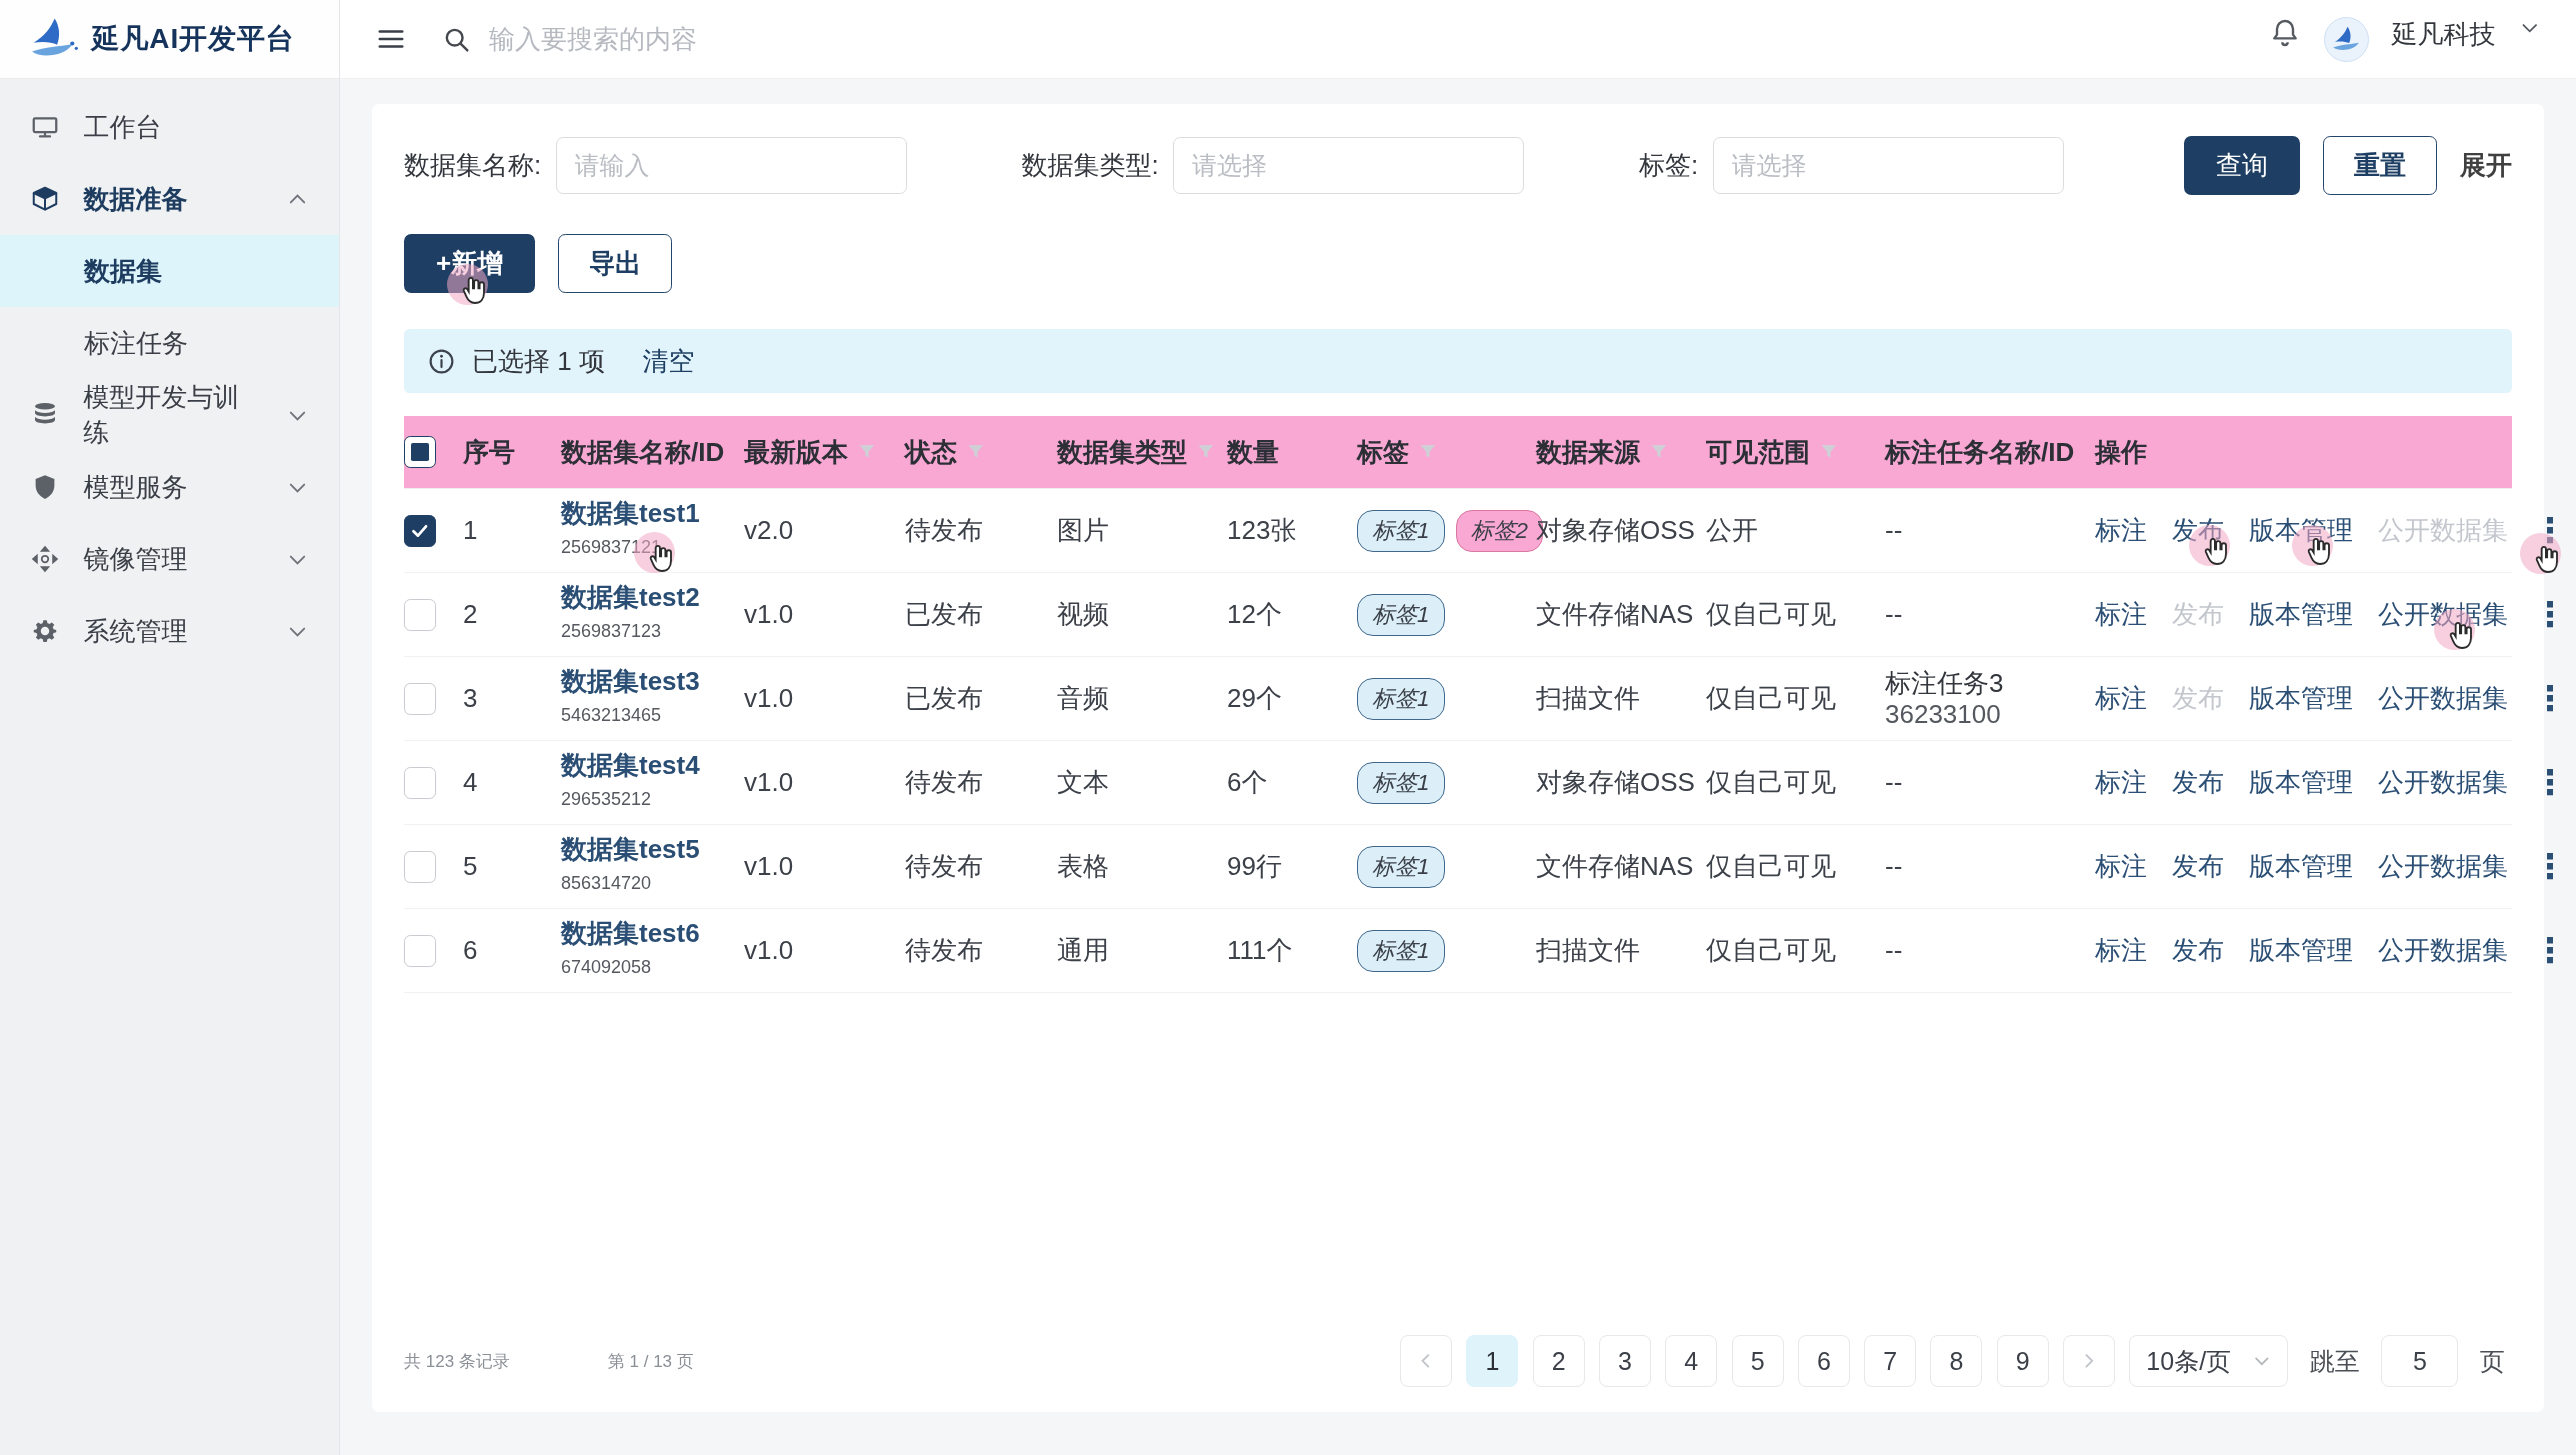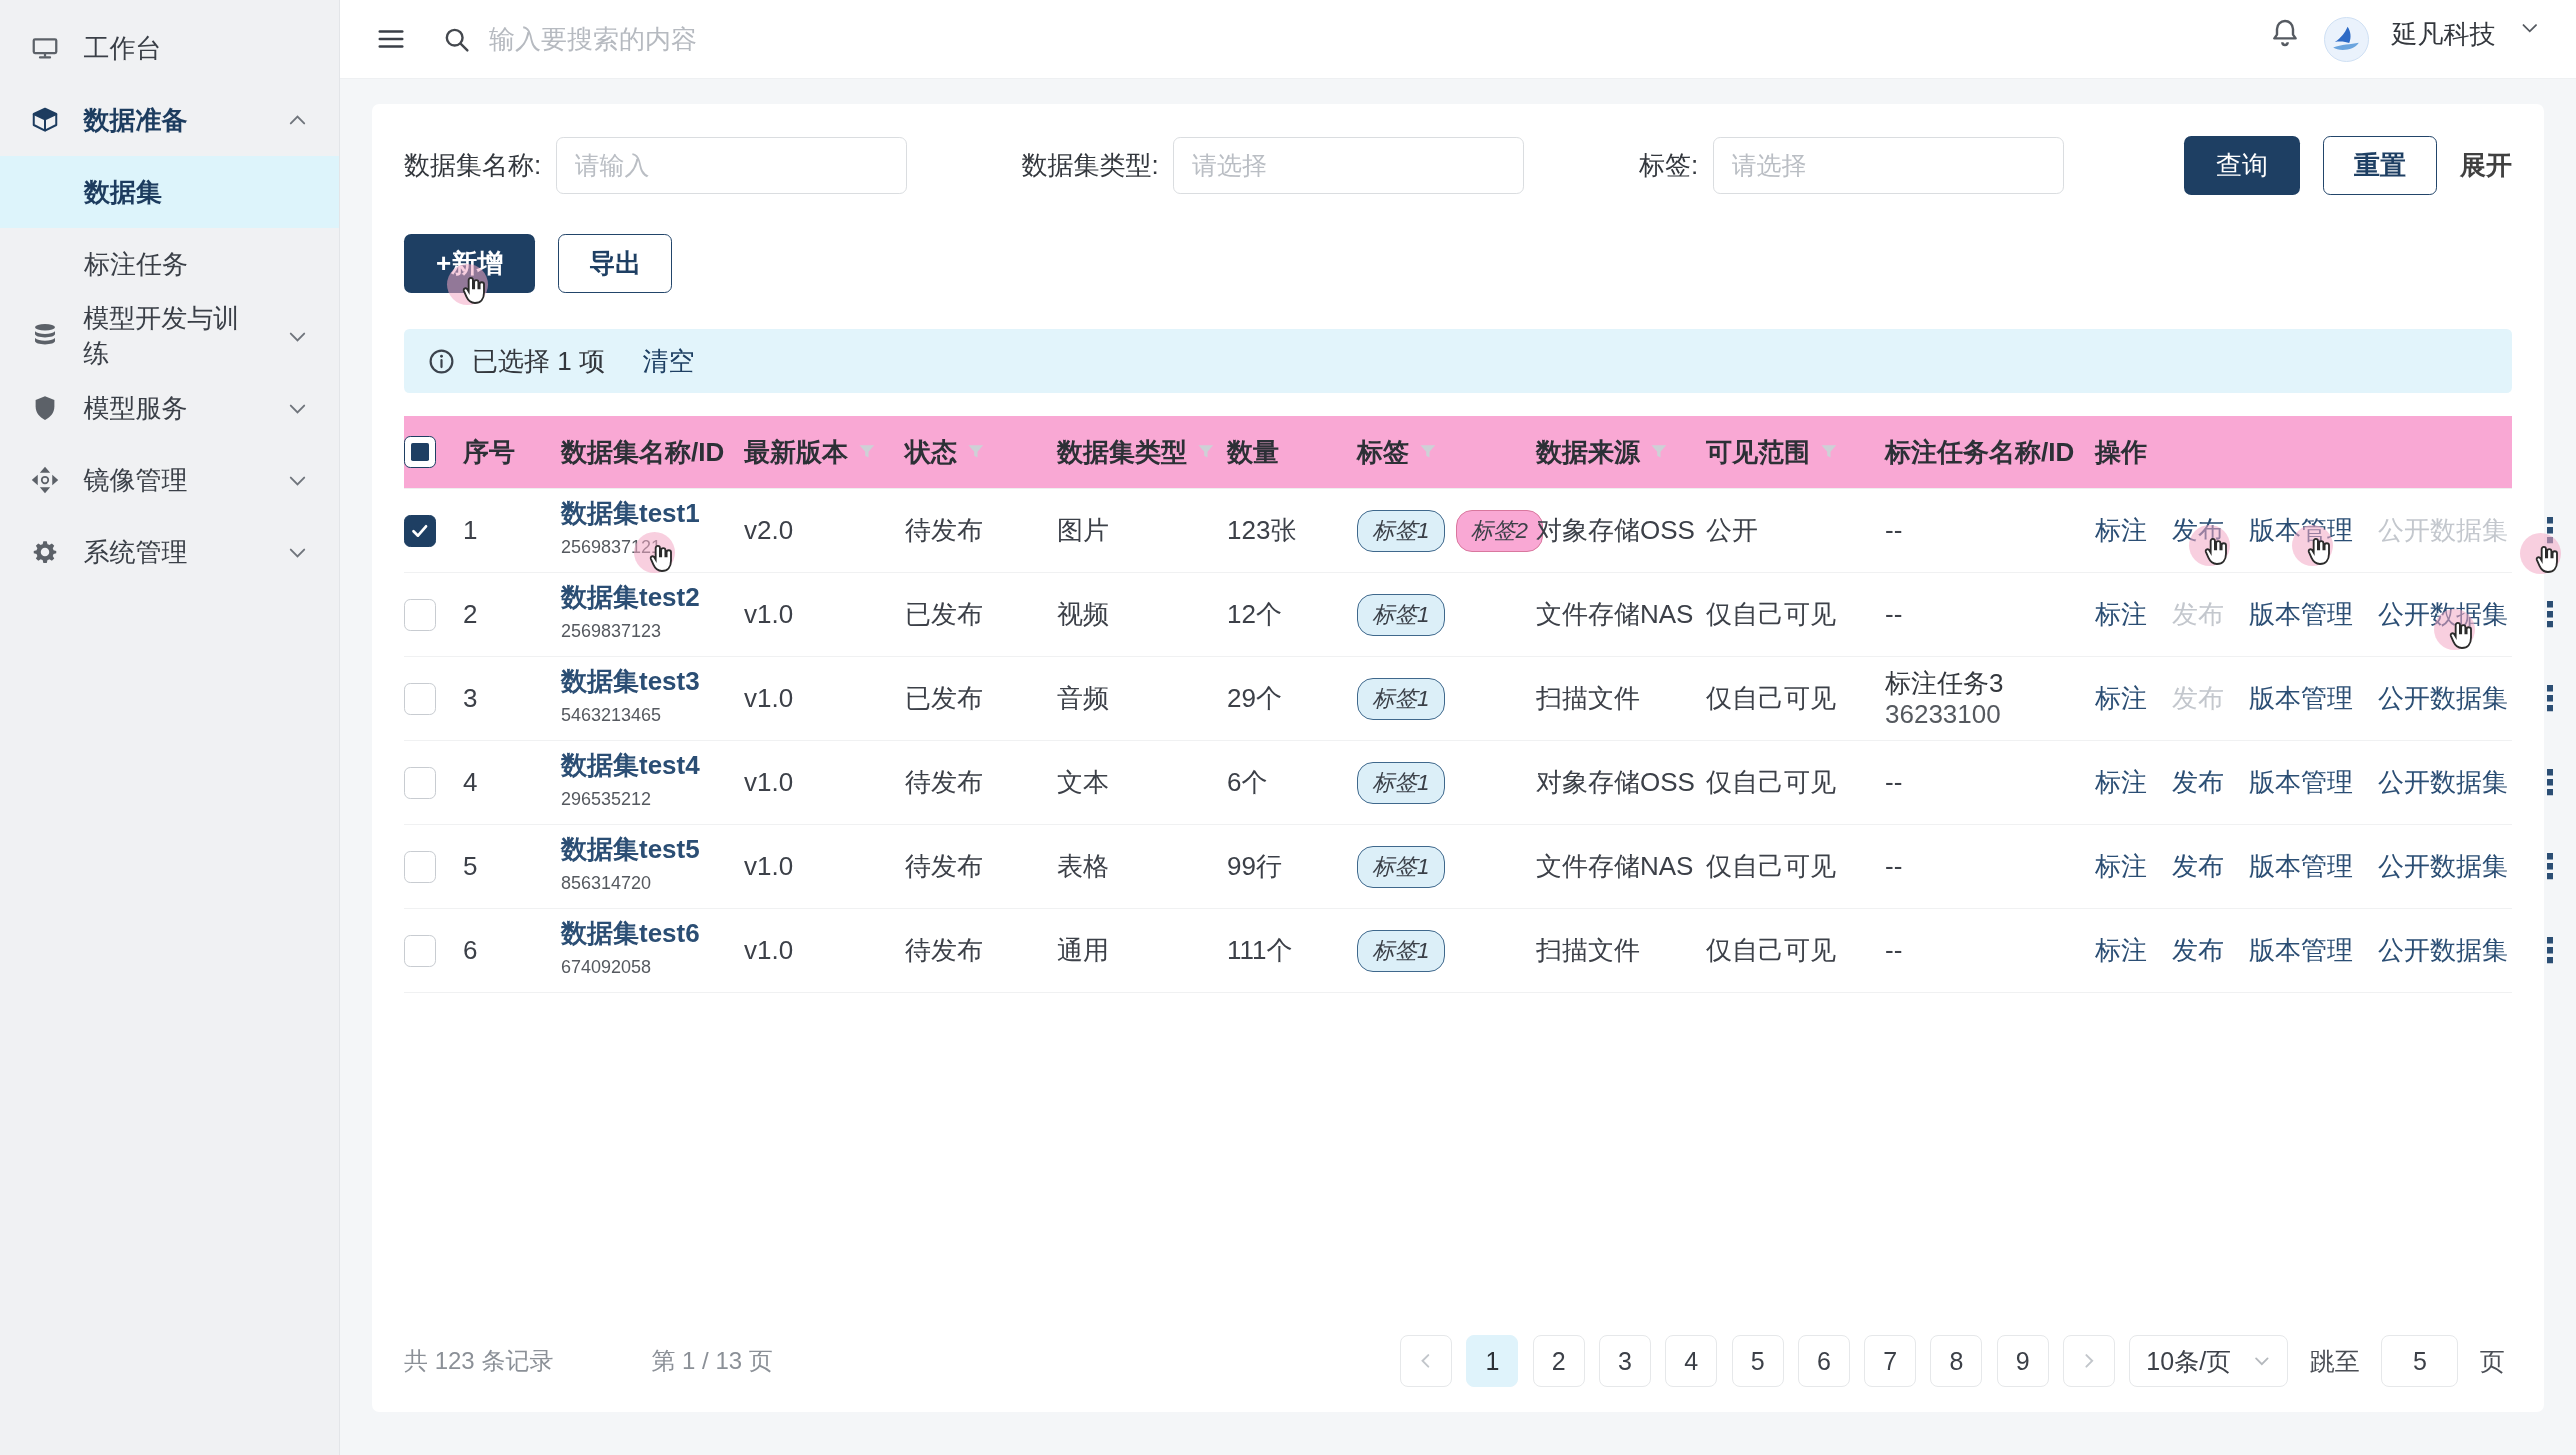--- a/index.html
+++ b/index.html
@@ -92,36 +92,45 @@
   .cb.indet { border-color:#1e3f63; }
   .cb.indet .in-sq { width:18px; height:18px; background:#1e3f63; border-radius:1.8px; }
 
   
   .hand { position:absolute; z-index:6; pointer-events:none; }
   .hand .halo { position:absolute; left:-9px; top:-10.7px; width:41px; height:41px; border-radius:50%; background:rgba(243,168,197,.55); }
   .hand svg { position:relative; width:32px; height:32px; }
 
   
   .t-footer { margin-top:auto; display:flex; align-items:center; padding-top:21.5px; }
-  .foot-left { display:flex; gap:98px; font-size:24px; color:#8b9097; }
+  .foot-left { display:flex; gap:98px; font-size:17px; color:#8b9097; }
   .pager { margin-left:auto; display:flex; align-items:center; gap:14.3px; }
   .pg-btn { min-width:52px; height:52px; border:1.8px solid #e6e8ea; border-radius:8px; background:#fff; display:flex; align-items:center; justify-content:center; font-size:25px; color:#3c4048; cursor:pointer; }
   .pg-btn.navd { color:#c2c6cb; } .pg-btn svg { width:19.7px; height:19.7px; }
   .pg-btn.active { background:#dff3fb; border-color:#dff3fb; color:#2c3036; }
   .per-page { width:159px; justify-content:space-between; padding:0 16px; color:#3c4048; }
   .per-page .pp-chev { color:#b4b8bd; display:flex; } .per-page .pp-chev svg { width:19.7px; height:19.7px; }
   .jump-label, .jump-suffix { font-size:25px; color:#4a4e55; margin:0 7.2px; }
   .jump-input { width:77px; height:52px; border:1.8px solid #e6e8ea; border-radius:8px; text-align:center; font-size:25px; color:#3c4048; outline:none; }
 </style>
 </head>
 <body>
 
 <div class="app">
 
   <aside class="sidebar">
+    <div class="logo">
+      <svg width="52" height="45" viewBox="0 0 64 56">
+        <path d="M34 2c-4 10-12 22-26 30 10-1.5 23-1 29 2.5 4.5-10 3-24-3-32.5z" fill="#2e6bc6"></path>
+        <path d="M6 43c16-6 34-6 50-9-6 9.5-19 14-32 14-7.5 0-14-1.5-18-5z" fill="#6aa4de"></path>
+        <circle cx="56" cy="33" r="2.6" fill="#2e6bc6"></circle>
+        <circle cx="61" cy="39" r="2" fill="#2e6bc6"></circle>
+      </svg>
+      <span class="logo-title">延凡AI开发平台</span>
+    </div>
     <nav class="side-nav">
         <div class="menu-item">
           <span class="mi-icon">
             <svg viewBox="0 0 24 24" fill="none" stroke="currentColor" stroke-width="1.8" stroke-linejoin="round">
               <rect x="3" y="5" width="18" height="11" rx="1"></rect>
               <line x1="12" y1="16" x2="12" y2="19"></line>
               <line x1="8" y1="19.5" x2="16" y2="19.5" stroke-linecap="round"></line>
             </svg>
           </span>
           <span class="mi-label">工作台</span>

